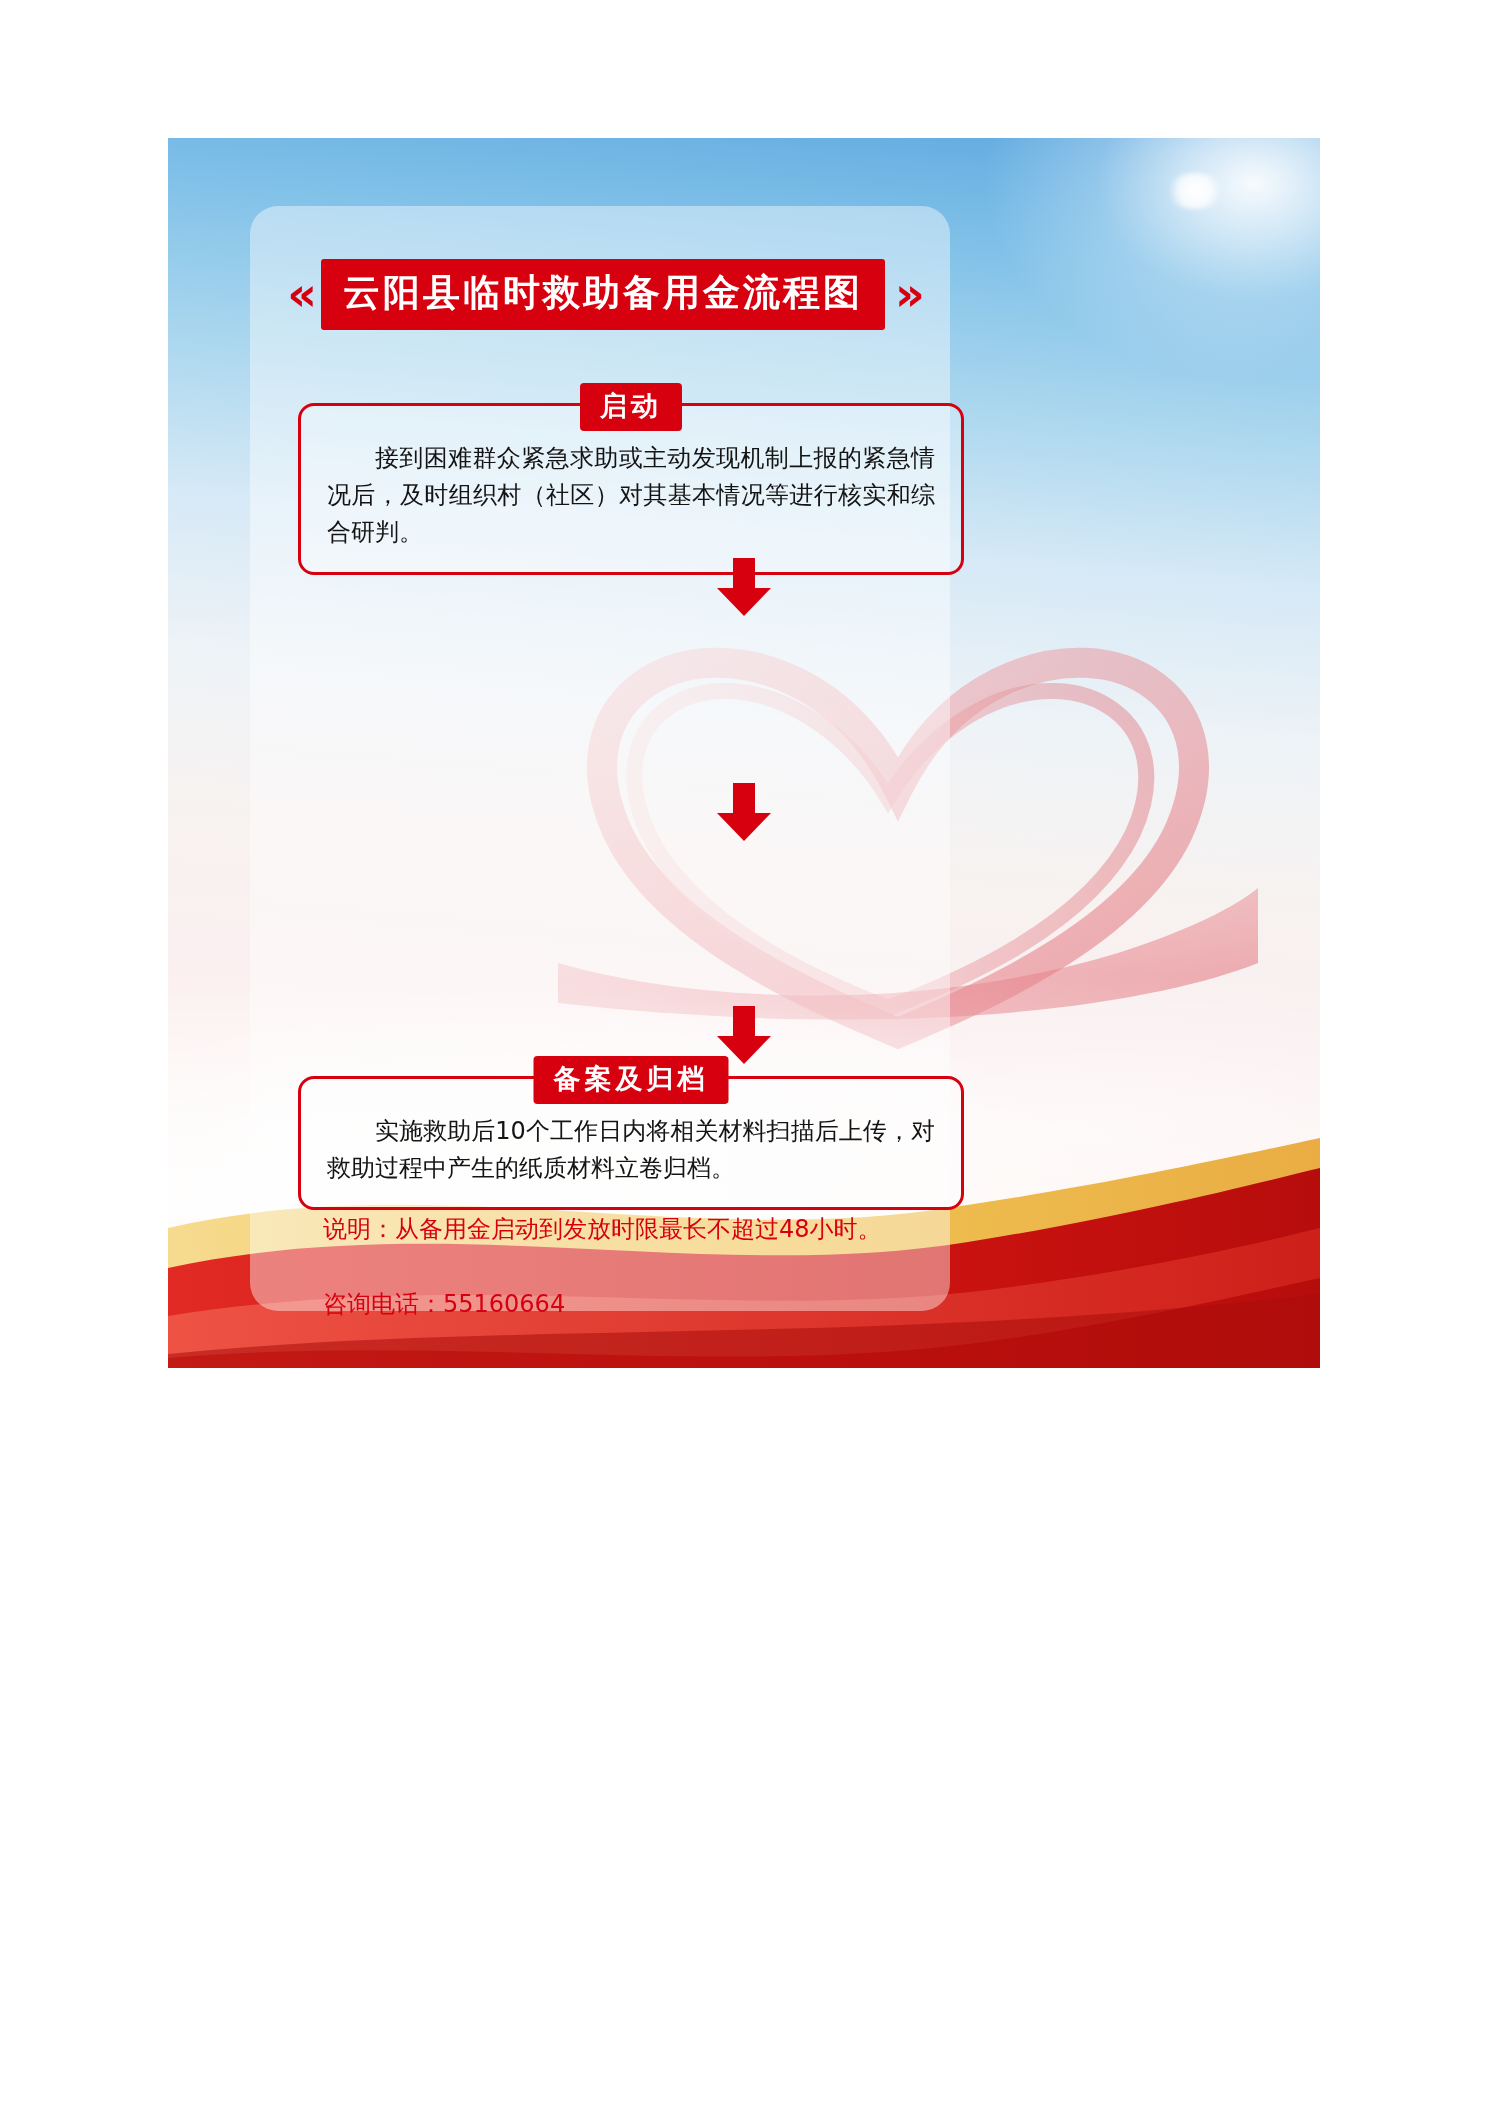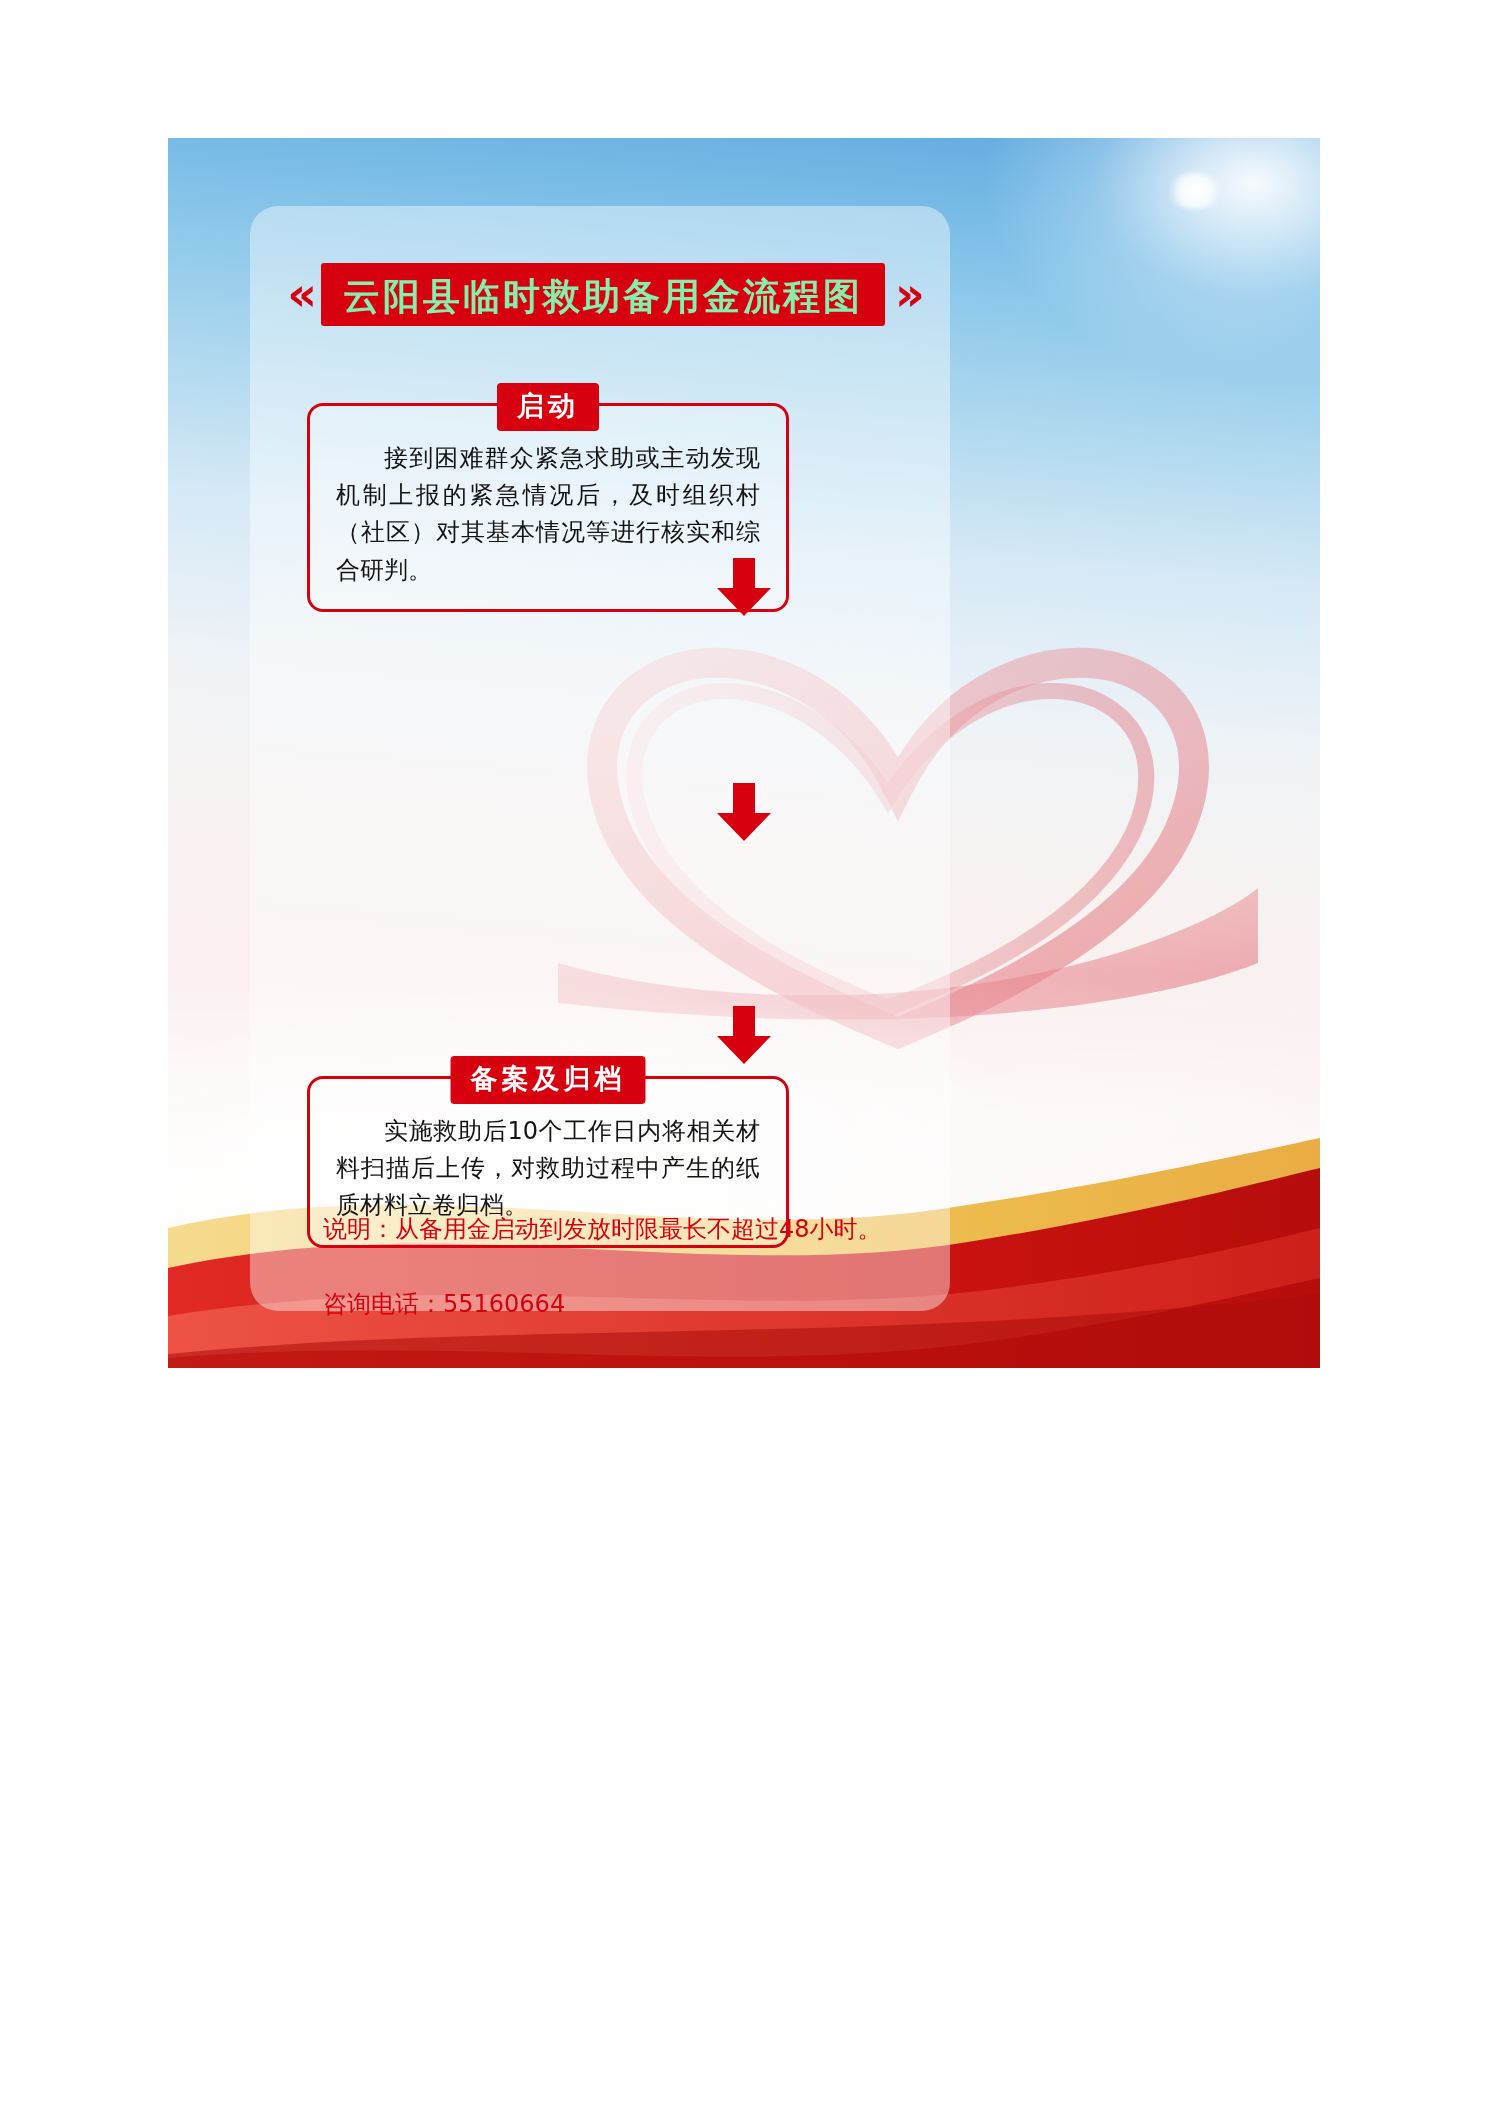--- a/index.html
+++ b/index.html
@@ -121,35 +121,35 @@
   .chev {
     color: #d7000f;
     font-size: 46px;
     font-weight: bold;
     line-height: 1;
     letter-spacing: -6px;
     font-family: "DejaVu Sans", sans-serif;
   }
   .title-box {
     background: #d7000f;
-    color: #86efac;
+    color: #ffffff;
     font-size: 37px;
     font-weight: bold;
     letter-spacing: 3px;
-    padding: 9px 22px 4px 22px;
+    padding: 9px 22px 12px 22px;
     border-radius: 3px;
     font-family: "DejaVu Sans", sans-serif;
     white-space: nowrap;
   }
 
   
   .step {
     position: absolute;
-    left: 139px;
-    width: 482px;
+    left: 130px;
+    width: 666px;
     box-sizing: border-box;
     border: 3px solid #d7000f;
     border-radius: 16px;
     background: rgba(255,255,255,0.30);
   }
   .step-label {
     position: absolute;
     top: -23px;
     left: 50%;
     transform: translateX(-50%);

